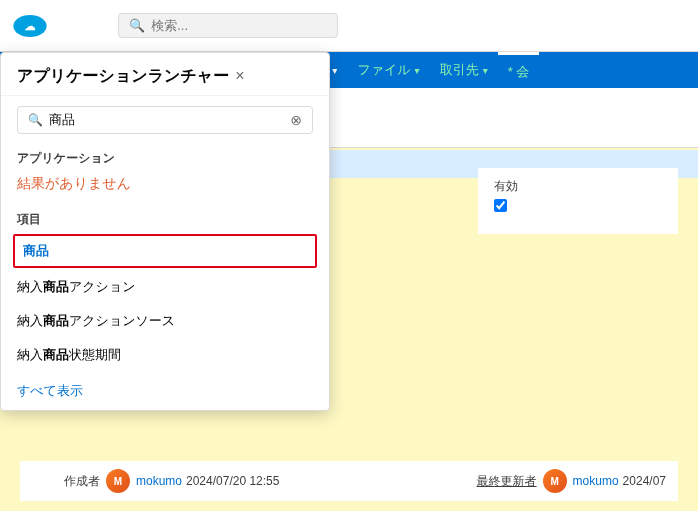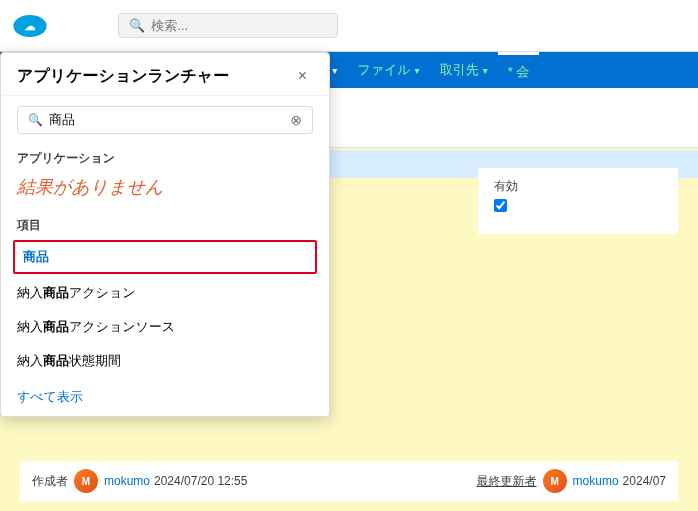--- a/index.html
+++ b/index.html
@@ -176,20 +176,21 @@
       background: #fff;
       padding: 8px 12px;
       justify-content: space-between;
     }
 
     .author-section {
       display: flex;
       align-items: center;
       font-size: 12px;
       color: #3e3e3c;
+      margin-left: 32px;
     }
 
     .author-avatar {
       width: 24px;
       height: 24px;
       border-radius: 50%;
       background: linear-gradient(135deg, #f97b22 0%, #e0501a 100%);
       margin-right: 6px;
       flex-shrink: 0;
       display: flex;
@@ -214,21 +215,20 @@
       background: #fff;
       border: 1px solid #dddbda;
       border-radius: 4px;
       box-shadow: 0 4px 16px rgba(0,0,0,0.2);
       z-index: 100;
     }
 
     .app-launcher-header {
       display: flex;
       align-items: center;
-      justify-content: space-between;
       padding: 12px 16px 8px 16px;
       border-bottom: 1px solid #f3f2f2;
     }
 
     .app-launcher-title {
       font-size: 16px;
       font-weight: 600;
       color: #080707;
     }
 
@@ -279,22 +279,21 @@
       font-size: 12px;
       font-weight: 700;
       color: #3e3e3c;
       text-transform: none;
       letter-spacing: 0;
     }
 
     .no-results {
       padding: 4px 16px 10px 16px;
       color: #e16032;
-      font-size: 18px;
-      font-style: italic;
+      font-size: 14px;
     }
 
     .section-title-items {
       padding: 8px 16px 4px 16px;
       font-size: 12px;
       font-weight: 700;
       color: #3e3e3c;
     }
 
     .launcher-item {

